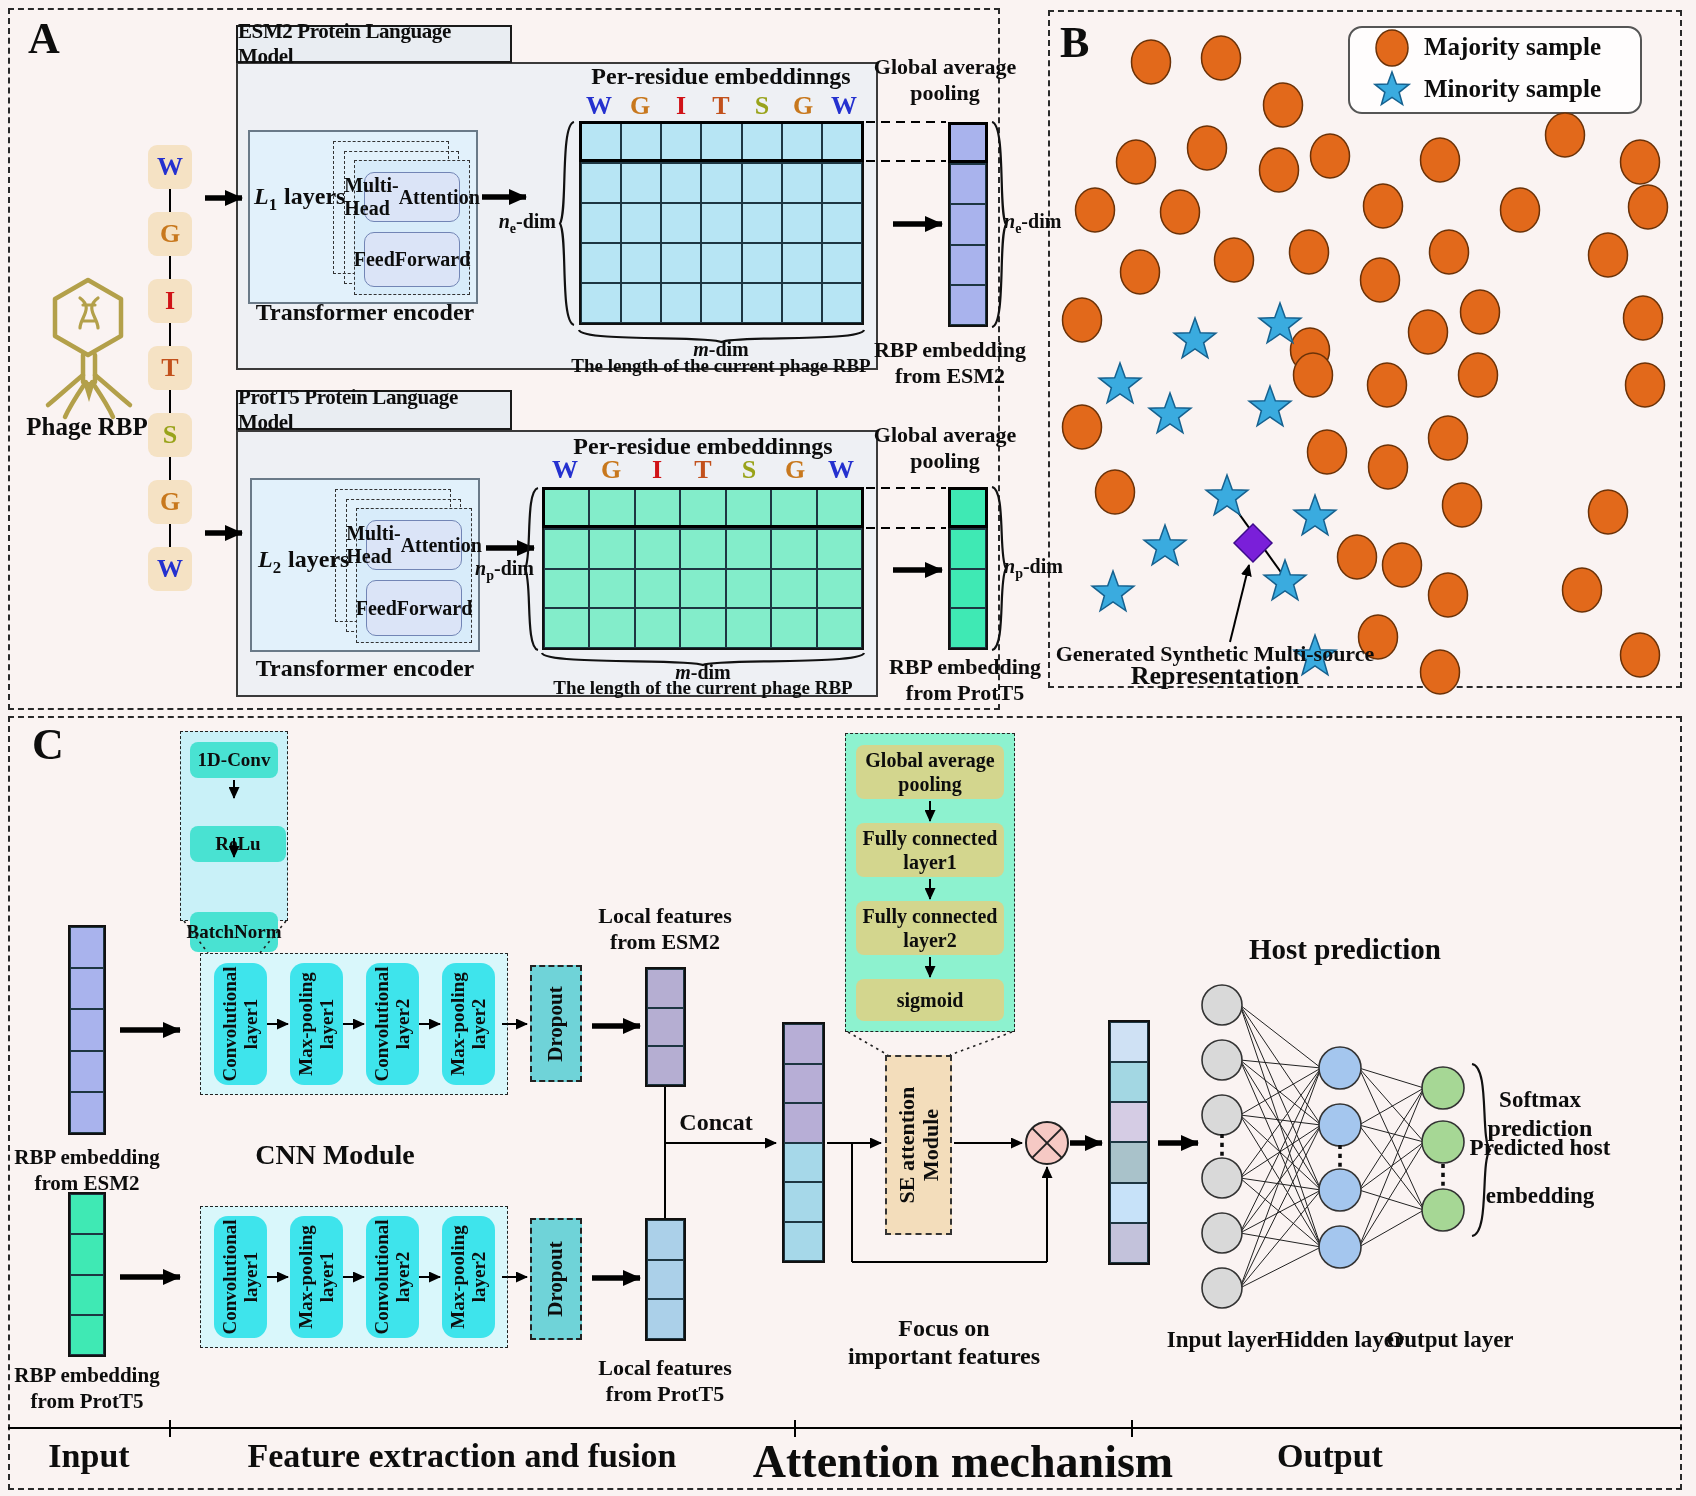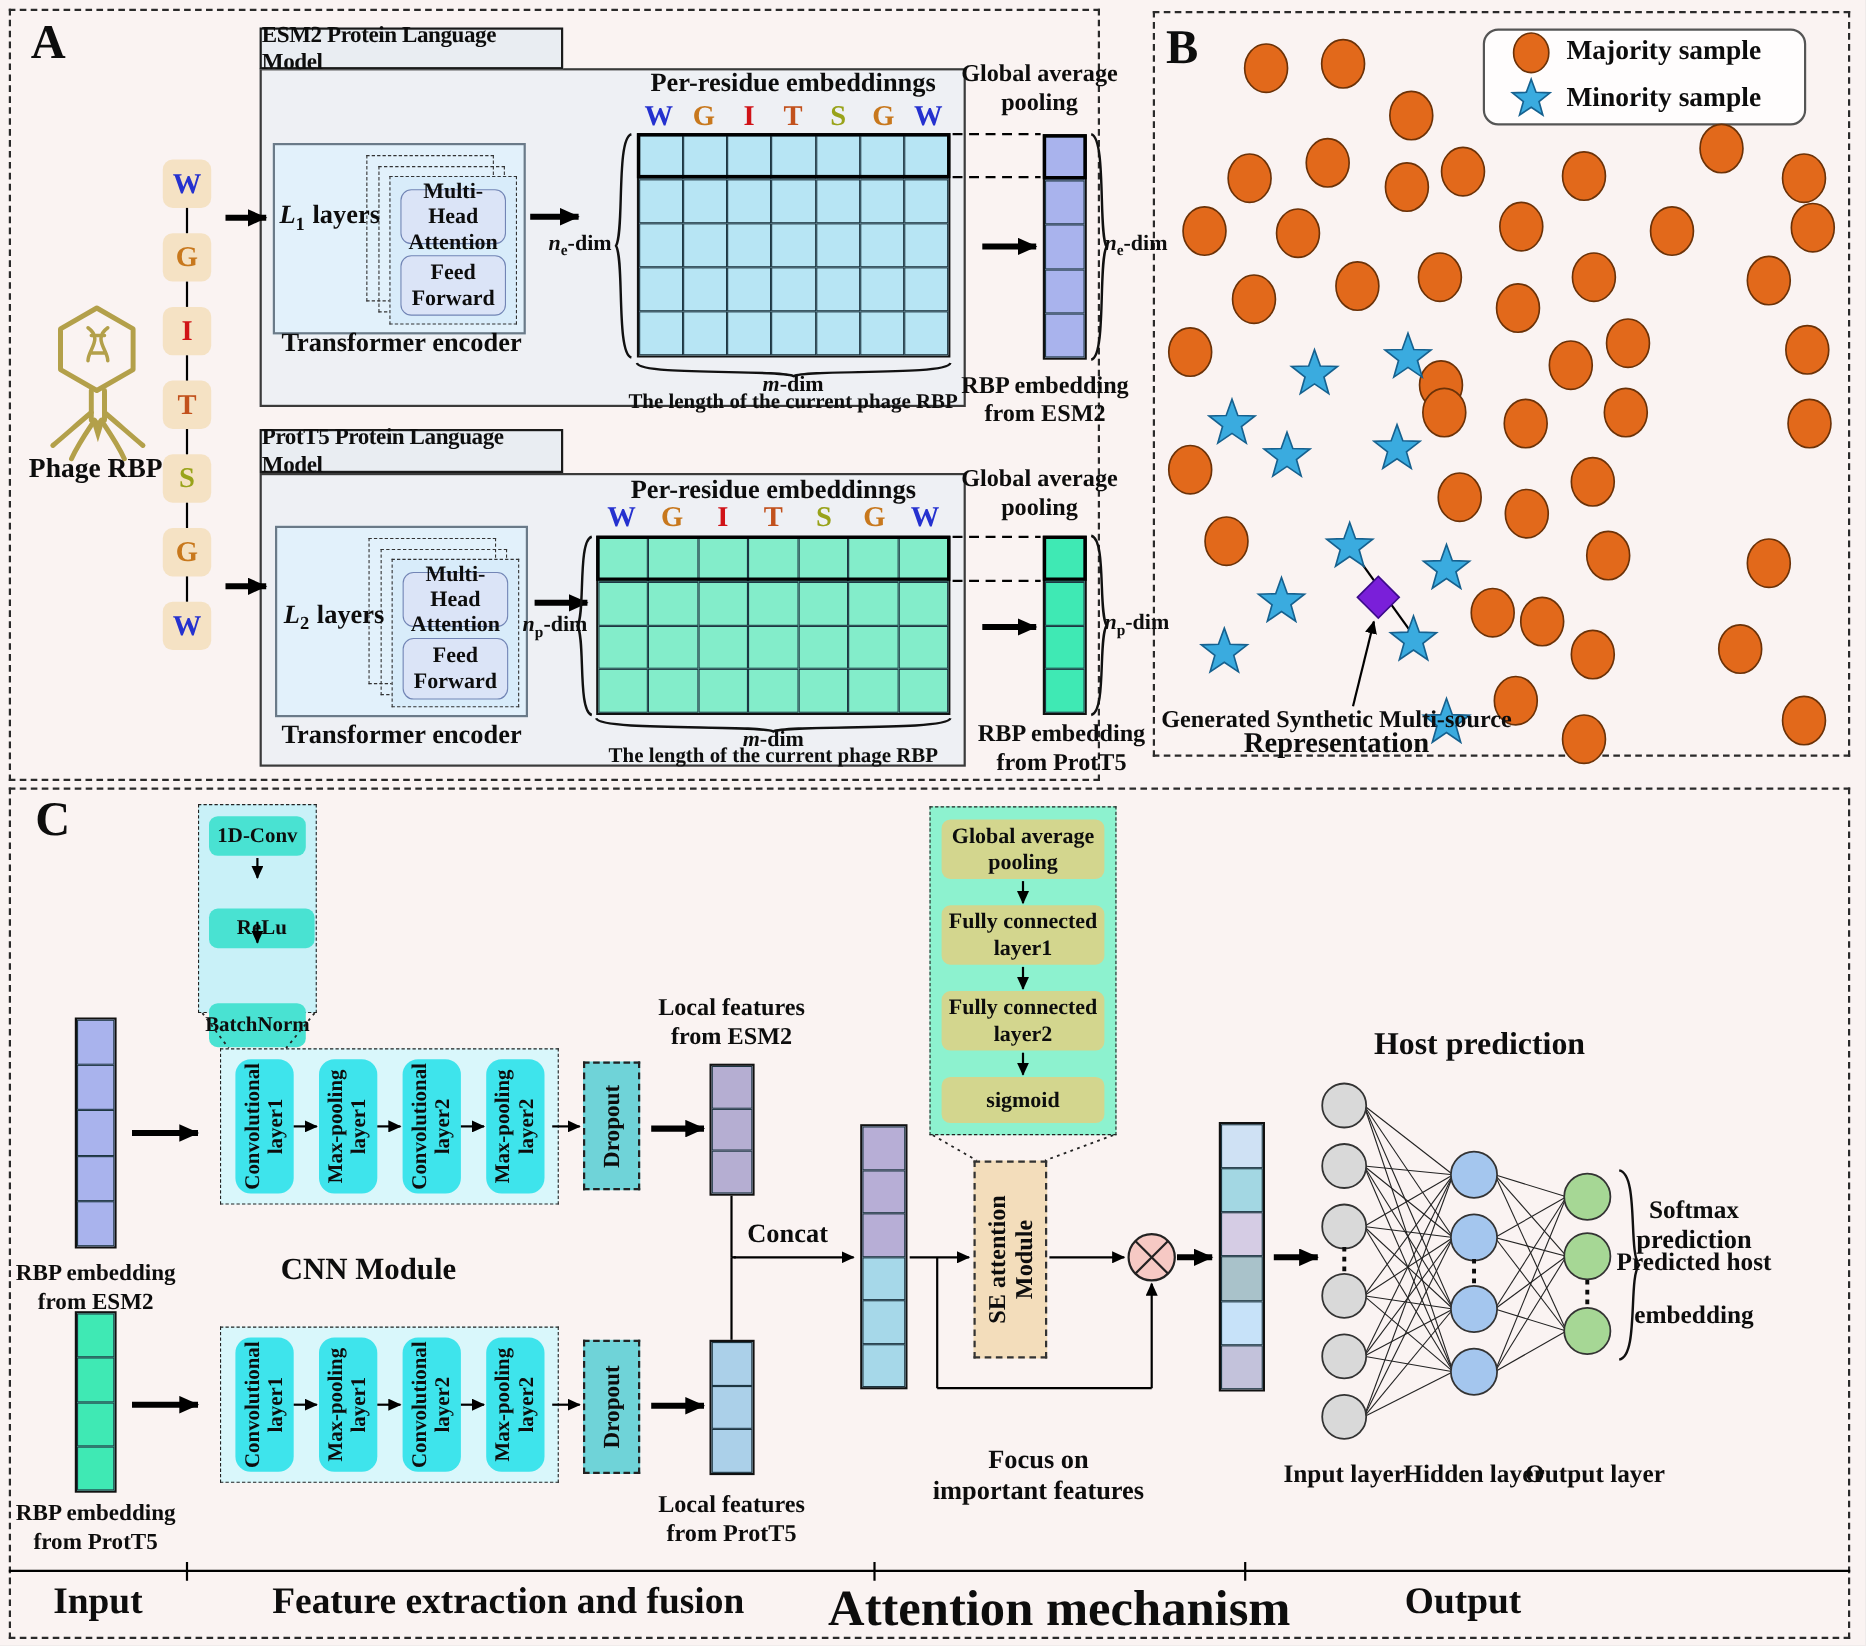--- a/index.html
+++ b/index.html
@@ -10,22 +10,22 @@
   .panel{position:absolute;border:2px dashed #2a2a2a}
   .lbl{position:absolute;font-weight:700;white-space:nowrap;color:#0d0d0d;line-height:1.05}
   .cx{transform:translateX(-50%)}
   .rx{transform:translateX(-100%)}
   .titlebox{border:2px solid #1a1a1a;background:#e9edf2;display:flex;align-items:center;justify-content:center;
             font-size:21px;letter-spacing:-0.4px;z-index:3}
   .bigbox{border:2px solid #3a3a3a;background:#eef0f4}
   .encbox{border:2px solid #6a7a88;background:#e2f1fb}
   .dashrect{position:absolute;border:1.5px dashed #333}
   .solidinner{position:absolute;border:1.5px dashed #333;background:#d8ecfa}
-  .pill{border:1.5px solid #7285b5;background:#dbe4f7;border-radius:10px;display:flex;flex-direction:column;
-        align-items:center;justify-content:center;font-size:20px;text-align:center;line-height:1.15}
+  .pill{border:1.5px solid #7285b5;background:#dbe4f7;border-radius:10px;display:flex;flex-direction:row;
+        align-items:center;justify-content:center;font-size:20px;text-align:left;line-height:1.15}
   .gridwrap{position:absolute;display:grid;border:2px solid #111;background:#fff0}
   .cell{border:1px solid #1d3642}
   .colwrap{position:absolute;border:2px solid #111;display:flex;flex-direction:column}
   .vcell{width:100%;border:1px solid #1d3642}
   .thickrow{position:absolute;border:3px solid #000;pointer-events:none}
   .cnnwrap{position:absolute;border:1.6px dashed #222;background:#d9f7fb}
   .cnnbox{position:absolute;background:#3ee4ec;border-radius:14px}
   .vtext{position:absolute;left:50%;top:50%;transform:translate(-50%,-50%) rotate(-90deg);
          text-align:center;white-space:nowrap;line-height:1.1;font-weight:700}
   .dropout{position:absolute;background:#6fd3d8;border:2px dashed #222}

